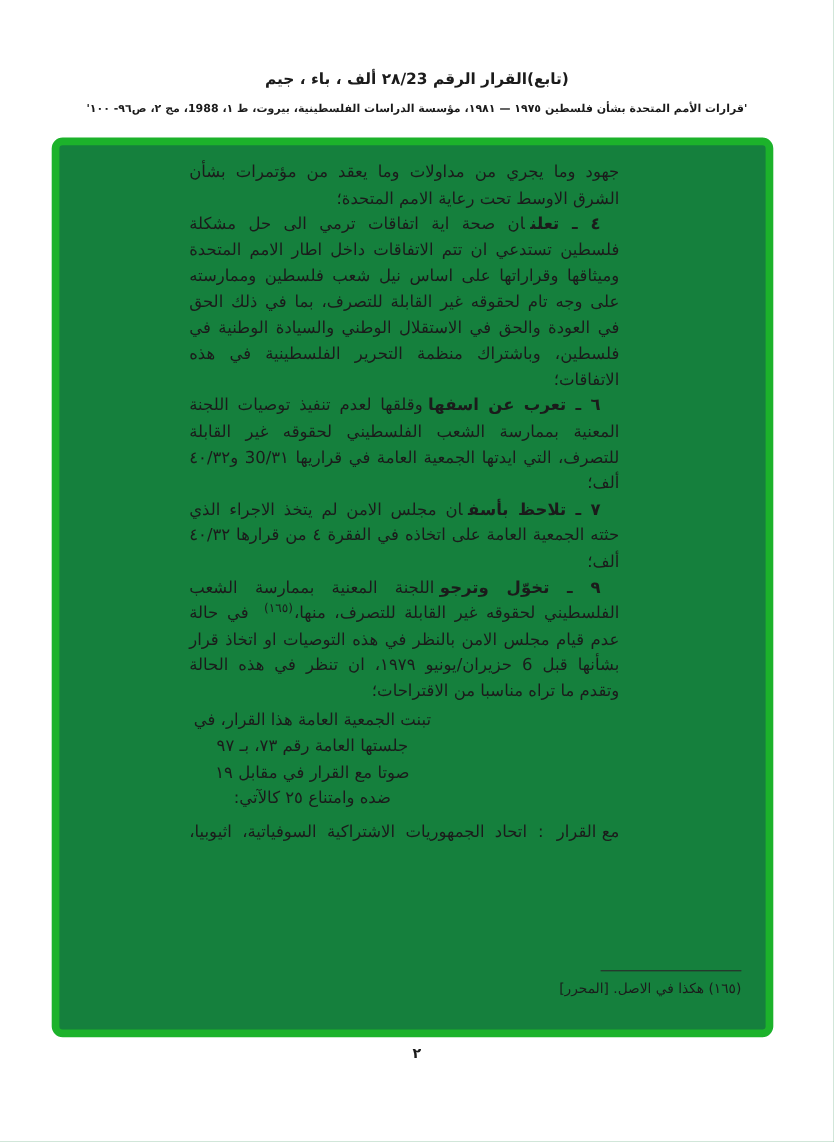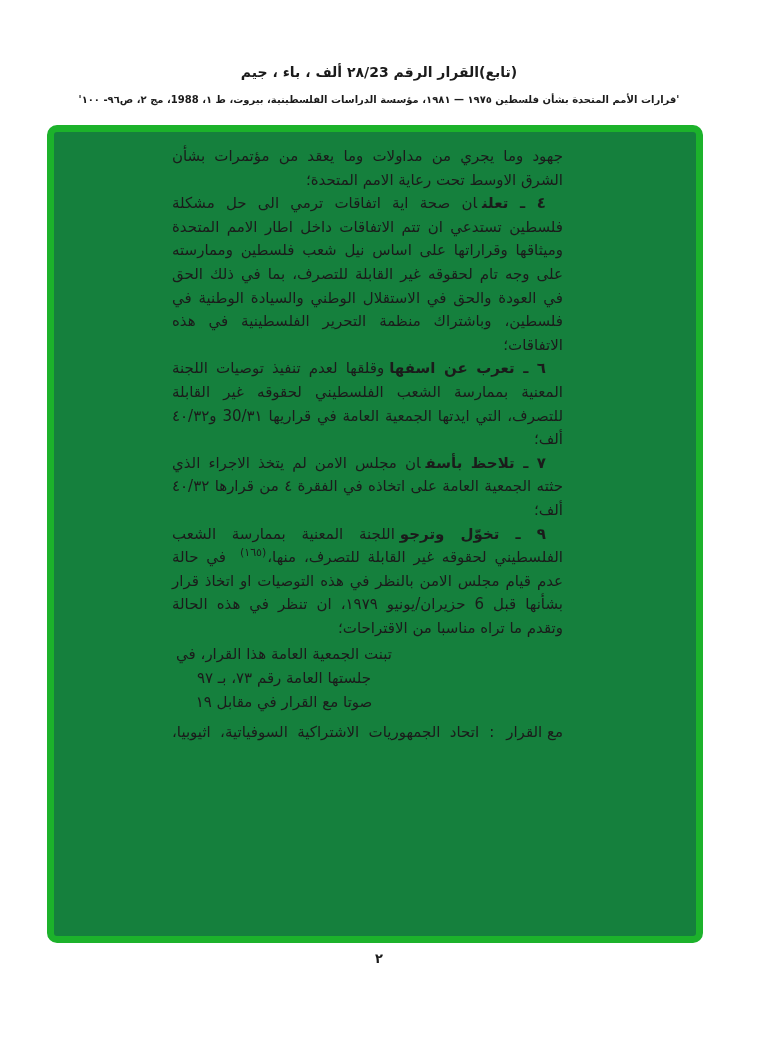--- a/index.html
+++ b/index.html
@@ -65,28 +65,33 @@
     <p class="num"><b class="lead">٧ ـ تلاحظ بأسف</b><span>ان مجلس الامن لم يتخذ الاجراء الذي حثته الجمعية العامة على اتخاذه في الفقرة ٤ من قرارها ٤٠/٣٢ ألف؛</span></p>
 
 
     <p class="num"><b class="lead">٩ ـ تخوّل وترجو</b><span>اللجنة المعنية بممارسة الشعب الفلسطيني لحقوقه غير القابلة للتصرف، منها،</span><sup class="fn-mark">(١٦٥)</sup><span>في حالة عدم قيام مجلس الامن بالنظر في هذه التوصيات او اتخاذ قرار بشأنها قبل 6 حزيران/يونيو ١٩٧٩، ان تنظر في هذه الحالة وتقدم ما تراه مناسبا من الاقتراحات؛</span></p>
 
 
     <div class="adoption">
       <div>تبنت الجمعية العامة هذا القرار، في</div>
       <div>جلستها العامة رقم ٧٣، بـ ٩٧</div>
       <div>صوتا مع القرار في مقابل ١٩</div>
+      <div>ضده وامتناع ٢٥ كالآتي:</div>
     </div>
 
     <div class="votes">
       <span class="vote-label">مع القرار</span>
       <span class="vote-colon">:</span>
       <div class="vote-countries">
         <div class="vc-line1">اتحاد الجمهوريات الاشتراكية السوفياتية، اثيوبيا،</div>
 
       </div>
     </div>
 
   </div>
 
+  <div class="footnote">
+    <div class="fn-rule"></div>
+    <div>(١٦٥) هكذا في الاصل. [المحرر]</div>
+  </div>
 </div>
 
 <div class="page-num">٢</div>
 
 </body></html>

